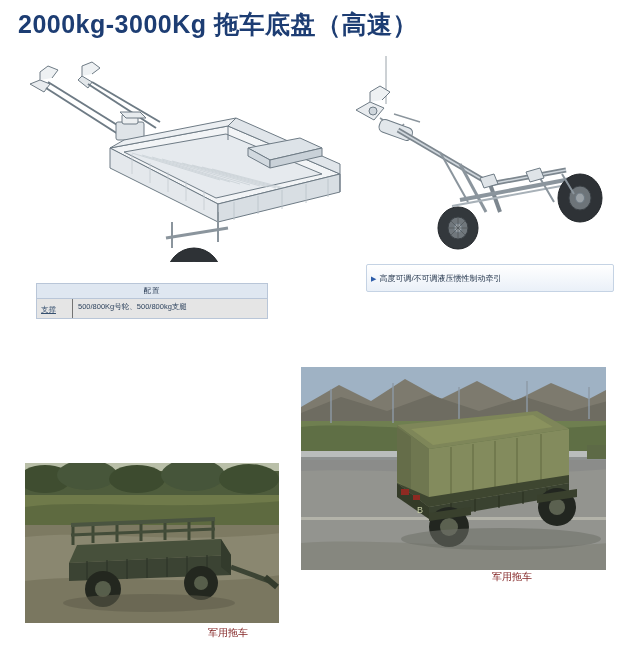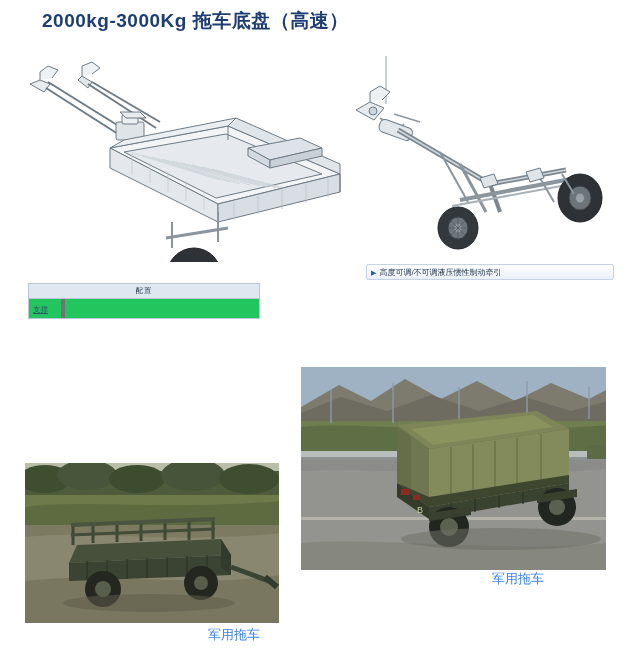--- a/index.html
+++ b/index.html
@@ -9,47 +9,47 @@
     height: 658px;
     background: #ffffff;
     font-family: "Liberation Sans", sans-serif;
     position: relative;
     overflow: hidden;
   }
 
   
   #page-title {
     position: absolute;
-    left: 42px;
+    left: 18px;
     top: 8px;
-    font-size: 19px;
+    font-size: 25px;
     font-weight: bold;
     color: #1d3d73;
     letter-spacing: 0.5px;
     white-space: nowrap;
   }
 
   
   .illus {
     position: absolute;
     overflow: hidden;
   }
 
   
   #drawing-trailer-box { left: 22px; top: 52px; width: 320px; height: 210px; }
   #drawing-towbar-axle { left: 340px; top: 52px; width: 275px; height: 210px; }
 
   
   #spec-table {
     position: absolute;
-    left: 28px;
+    left: 36px;
     top: 283px;
     width: 232px;
     border: 1px solid #b9c6d8;
-    background: #22c55e;
+    background: #e5e5e5;
     font-size: 7.5px;
     color: #2a3c55;
   }
   #spec-table .spec-head {
     text-align: center;
     background: #dfe7f1;
     border-bottom: 1px solid #b9c6d8;
     padding: 2px 0 2px 0;
     font-size: 7.5px;
     color: #2a3c55;
@@ -58,42 +58,42 @@
   #spec-table .spec-row {
     display: flex;
     border-bottom: 1px solid #cfdae8;
   }
   #spec-table .spec-row:last-child { border-bottom: none; }
   #spec-table .spec-key {
     width: 36px;
     flex: 0 0 36px;
     padding: 6px 2px 3px 4px;
     color: #36506f;
-    border-right: 4px solid #737373;
+    border-right: 1px solid #737373;
     line-height: 1.35;
     text-decoration: underline;
   }
   #spec-table .spec-val {
     flex: 1 1 auto;
     padding: 3px 4px 3px 5px;
     line-height: 1.35;
     color: #30455f;
   }
 
   
   #feature-list {
     position: absolute;
     left: 366px;
     top: 264px;
     width: 248px;
   }
   .feature-item {
     display: flex;
     align-items: center;
-    height: 16px;
+    height: 28px;
     margin-bottom: 3px;
     border: 1px solid #c5d3e4;
     border-radius: 2px;
     background: linear-gradient(to bottom, #ffffff 0%, #eaf0f8 100%);
     padding-left: 4px;
     font-size: 8px;
     color: #23344b;
     white-space: nowrap;
   }
   .feature-arrow {
@@ -107,22 +107,22 @@
   .photo {
     position: absolute;
     border: 1px solid #ffffff;
     overflow: hidden;
   }
   #photo-left  { left: 24px;  top: 462px; width: 256px; height: 162px; }
   #photo-right { left: 300px; top: 366px; width: 307px; height: 205px; }
 
   .caption {
     position: absolute;
-    font-size: 13px;
-    color: #3b82f6;
+    font-size: 10px;
+    color: #7f1d1d;
     white-space: nowrap;
   }
   #caption-left  { left: 208px; top: 626px; }
   #caption-right { left: 492px; top: 570px; }
 
   svg { display: block; }
 </style>
 </head>
 <body>
 
@@ -220,20 +220,21 @@
       <path d="M186 120 L200 116 L204 126 L190 130 Z" fill="#dfe4e8"></path>
     </g>
   </svg>
 </div>
 
 <div id="spec-table">
   <div class="spec-head">配置</div>
 
   <div class="spec-row">
     <div class="spec-key">支撑</div>
+    <div class="spec-val">500/800Kg号轮、500/800kg支腿</div>
   </div>
 
 </div>
 
 <div id="feature-list">
   <div class="feature-item">
     <span class="feature-arrow">▶</span>
     <span>高度可调/不可调液压惯性制动牵引</span>
   </div>
 </div>

